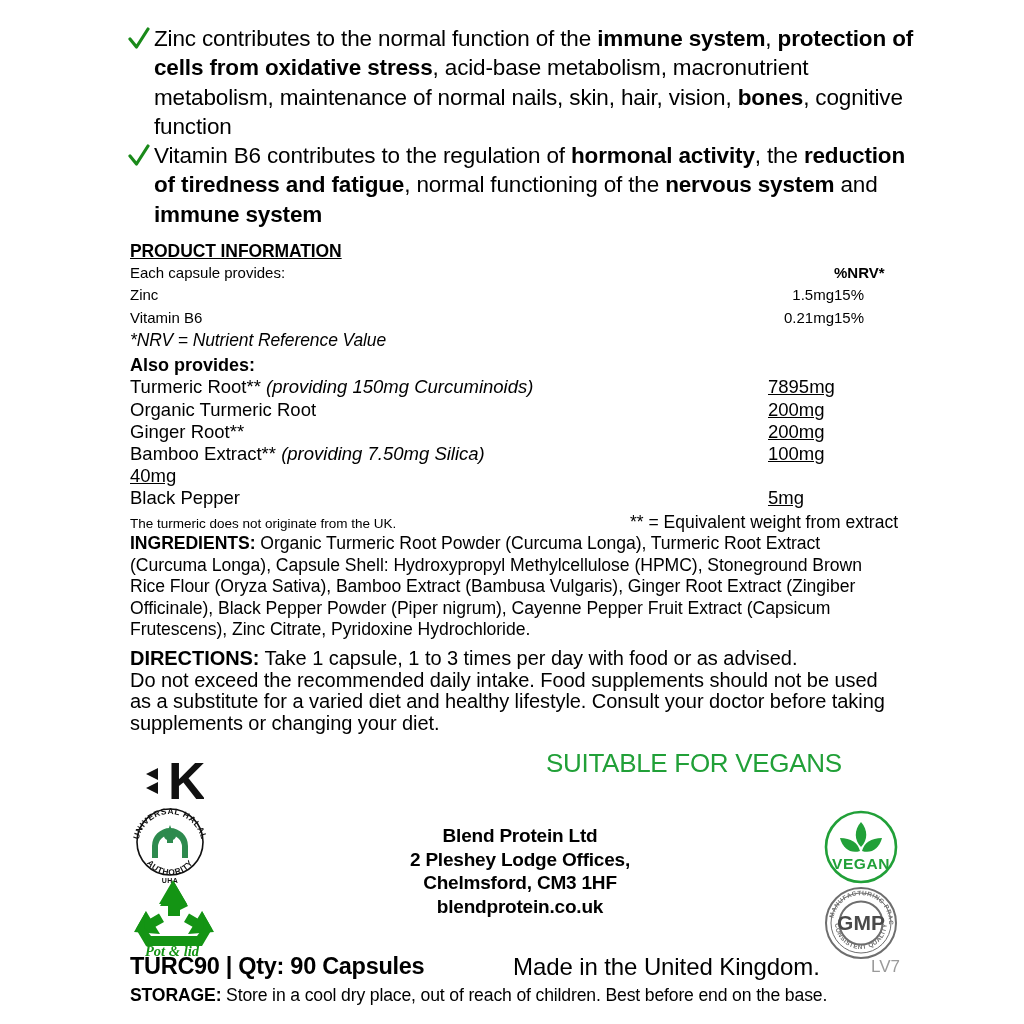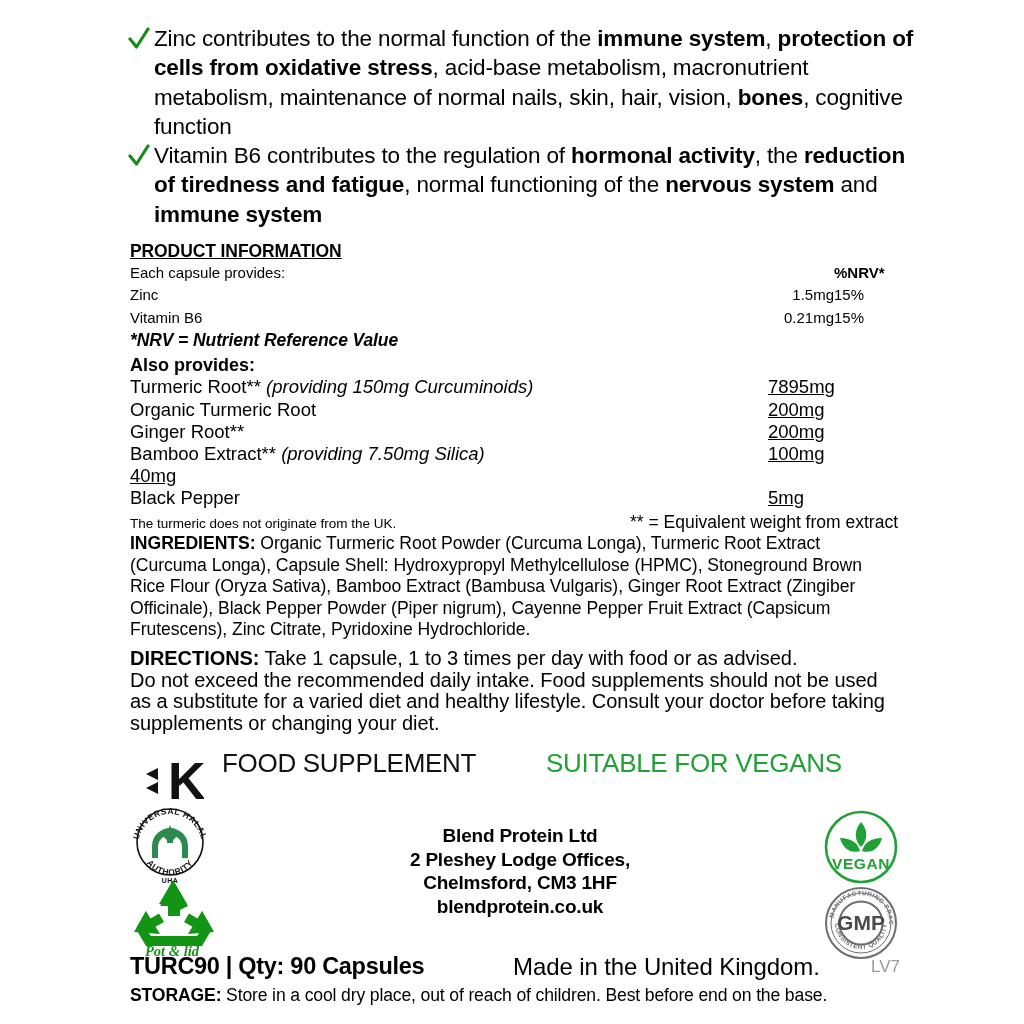--- a/index.html
+++ b/index.html
@@ -77,21 +77,21 @@
   }
   .pi-nrv {
     flex: 0 0 auto;
     width: 64px;
     text-align: left;
   }
   .pi-head .pi-nrv { font-weight: bold; }
   .pi-note {
     font-size: 17.5px;
     line-height: 22px;
-    font-weight: bold;
+    font-weight: normal;
     font-style: italic;
     letter-spacing: -0.1px;
   }
 
   
   .also {
     position: absolute;
     left: 130px;
     top: 354px;
     width: 768px;
@@ -368,21 +368,20 @@
   </div>
 
   <div class="ingredients"><b>INGREDIENTS:</b> Organic Turmeric Root Powder (Curcuma Longa), Turmeric Root Extract (Curcuma Longa), Capsule Shell: Hydroxypropyl Methylcellulose (HPMC), Stoneground Brown Rice Flour (Oryza Sativa), Bamboo Extract (Bambusa Vulgaris), Ginger Root Extract (Zingiber Officinale), Black Pepper Powder (Piper nigrum), Cayenne Pepper Fruit Extract (Capsicum Frutescens), Zinc Citrate, Pyridoxine Hydrochloride.</div>
 
   <div class="directions">
     <div><b>DIRECTIONS:</b> Take 1 capsule, 1 to 3 times per day with food or as advised.</div>
     <div class="dir-line2">Do not exceed the recommended daily intake. Food supplements should not be used as a substitute for a varied diet and healthy lifestyle. Consult your doctor before taking supplements or changing your diet.</div>
   </div>
 
   <div class="banner">
-    <div class="food-supp">FOOD SUPPLEMENT</div>
     <div class="vegans">SUITABLE FOR VEGANS</div>
   </div>
 
   <div class="kosher">
     <svg viewBox="0 0 66 54" width="66" height="54" aria-hidden="true">
       <text x="30" y="47" font-family="Liberation Sans, sans-serif" font-size="52" font-weight="bold" fill="#111111">K</text>
       <path d="M8 22 L20 16 L20 28 Z" fill="#111111"></path>
       <path d="M8 36 L20 30 L20 42 Z" fill="#111111"></path>
     </svg>
   </div>

